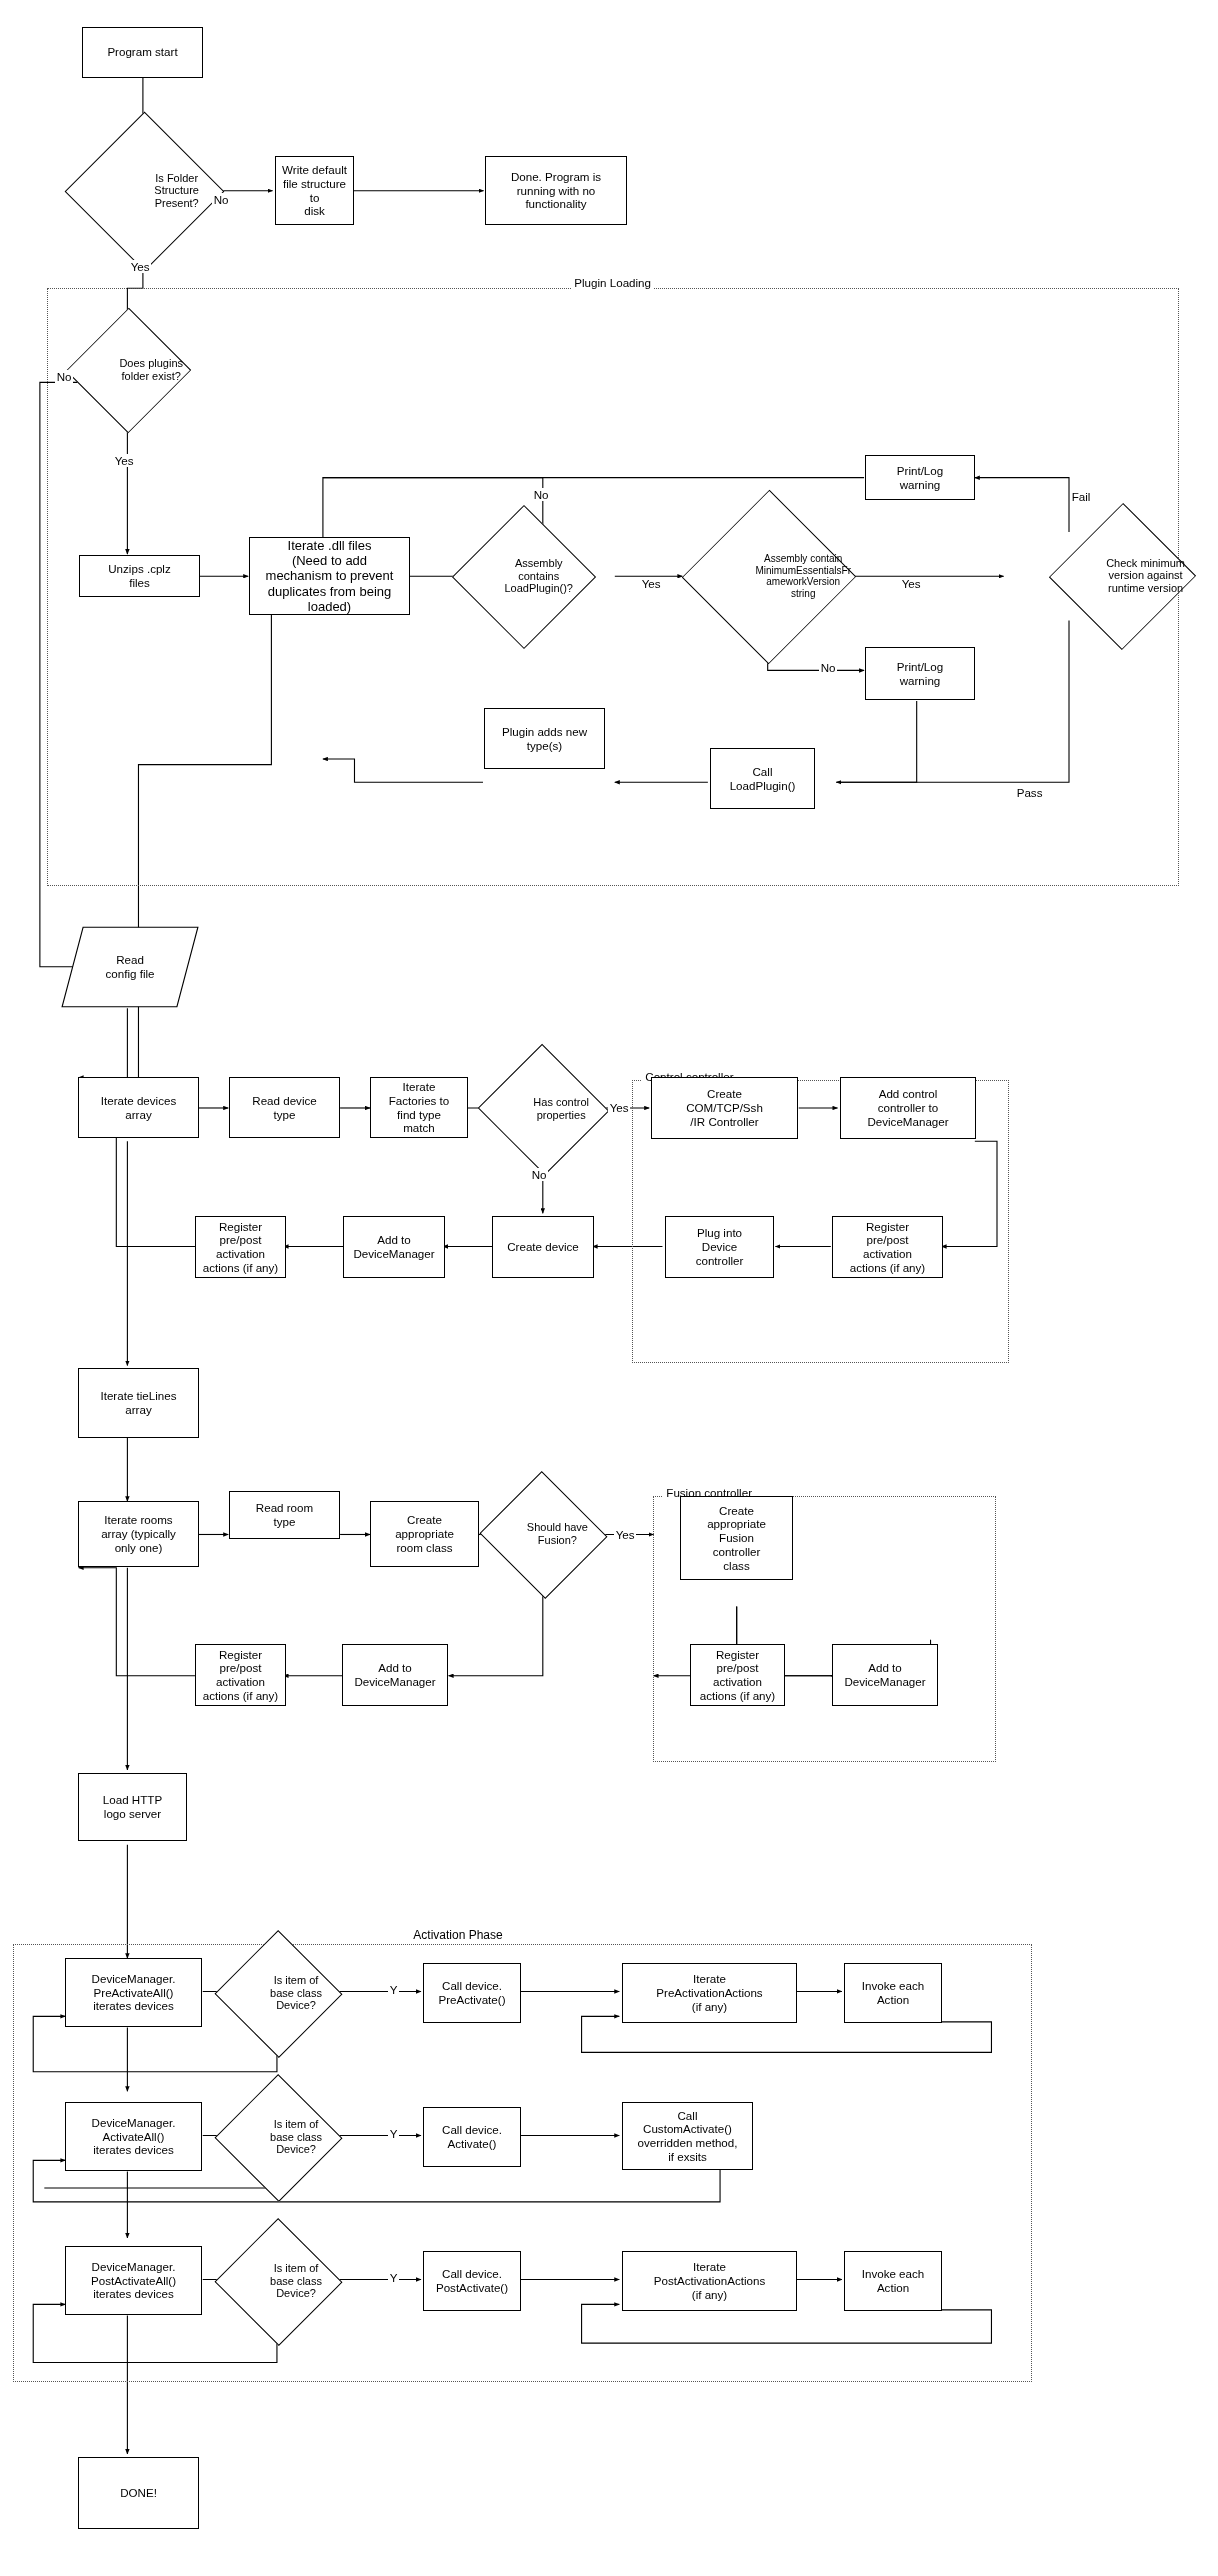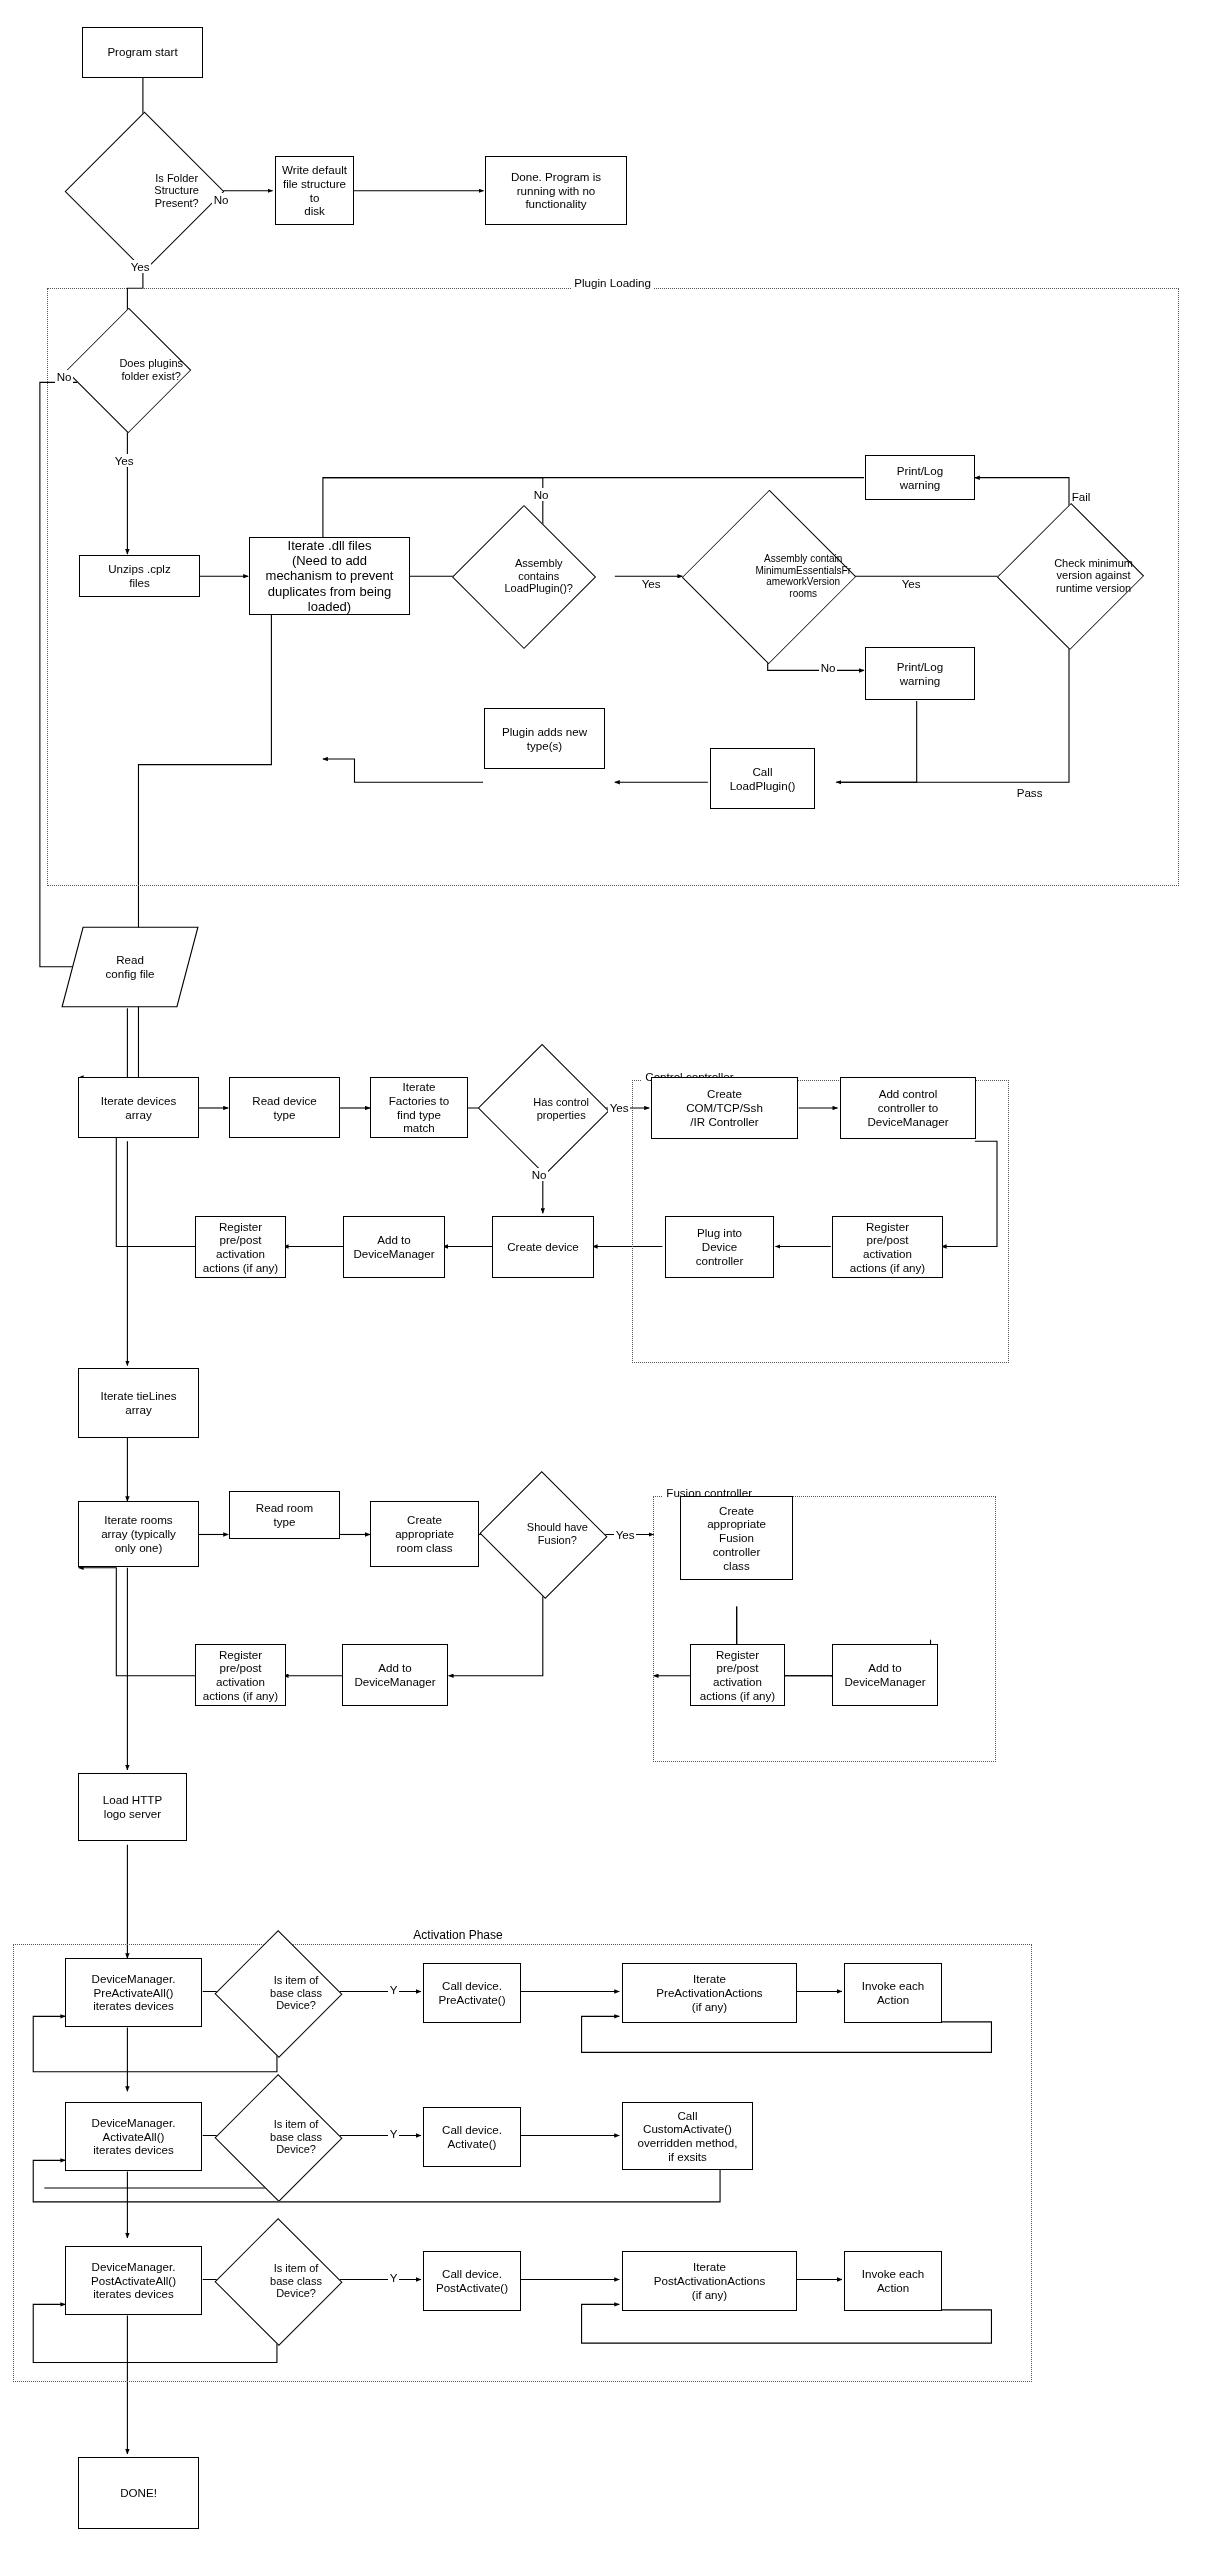--- a/index.html
+++ b/index.html
@@ -211,34 +211,34 @@
     <div class="dtxt">Assembly
 contains
 LoadPlugin()?</div>
   </div>
 
   <div class="diamond" style="left:685px;top:515px;width:166px;height:122px;">
     <div class="dshape" style="transform:rotate(45deg) scale(0.73,1.0);"></div>
     <div class="dtxt" style="font-size:10px;">Assembly contain
 MinimumEssentialsFr
 ameworkVersion
-rooms</div>
+string</div>
   </div>
 
   <div class="node" style="left:865px;top:455px;width:110px;height:45px;">
     <span>Print/Log
 warning</span>
   </div>
 
   <div class="node" style="left:865px;top:647px;width:110px;height:53px;">
     <span>Print/Log
 warning</span>
   </div>
 
-  <div class="diamond" style="left:1006px;top:526px;width:127px;height:99px;">
+  <div class="diamond" style="left:1058px;top:526px;width:127px;height:99px;">
     <div class="dshape" style="transform:rotate(45deg) scale(0.8,1.04);"></div>
     <div class="dtxt">Check minimum
 version against
 runtime version</div>
   </div>
 
   <div class="node" style="left:710px;top:748px;width:105px;height:61px;">
     <span>Call
 LoadPlugin()</span>
   </div>

